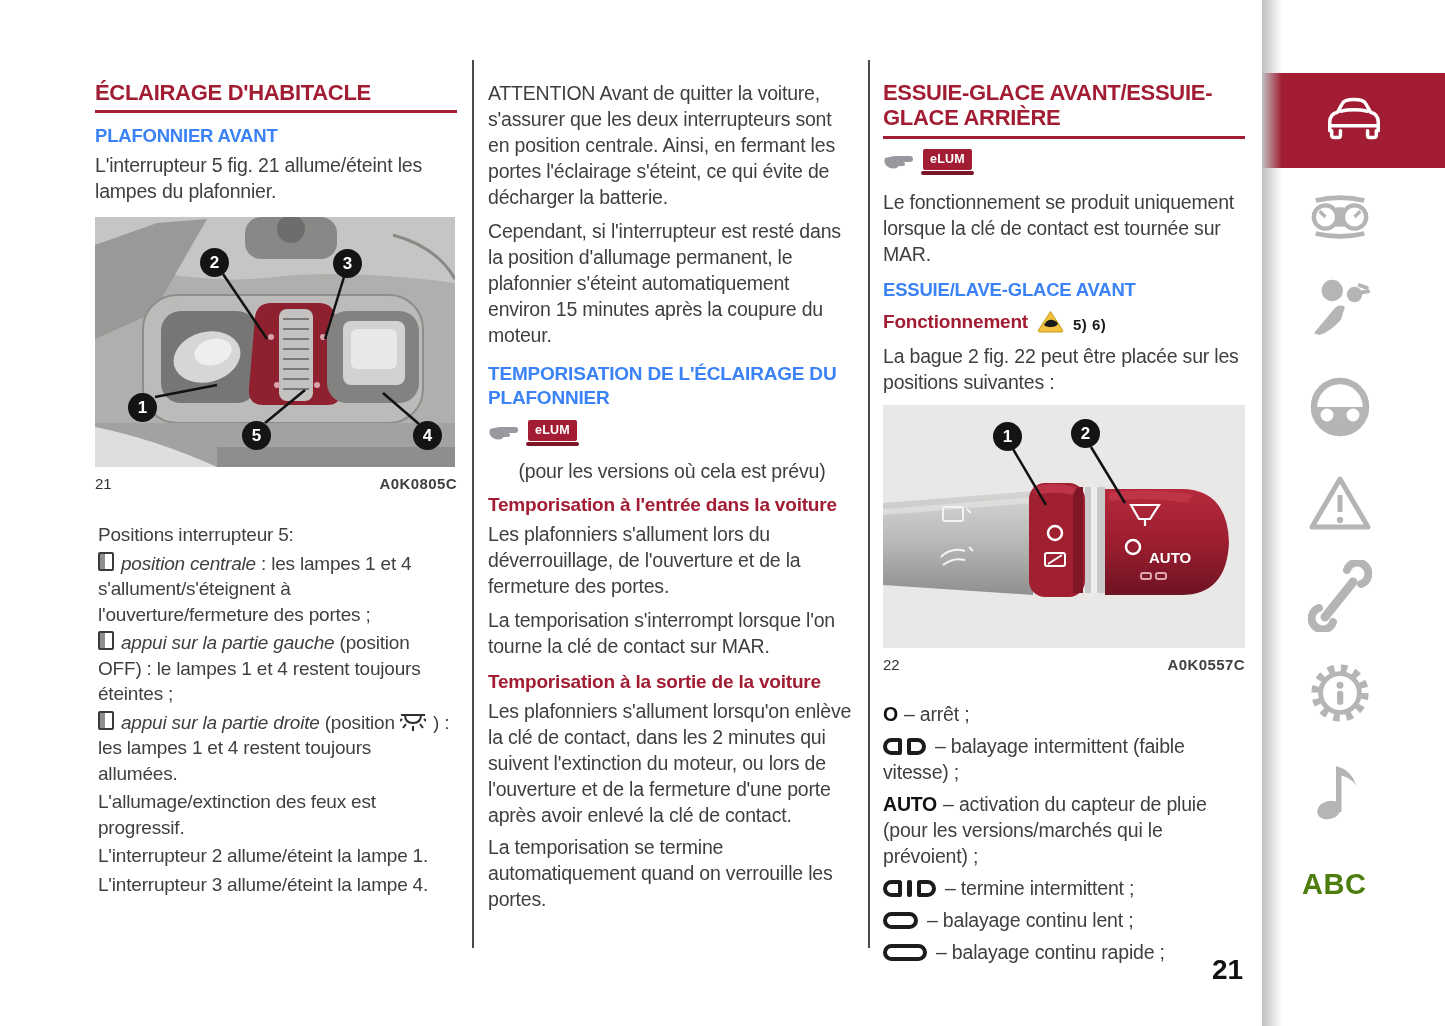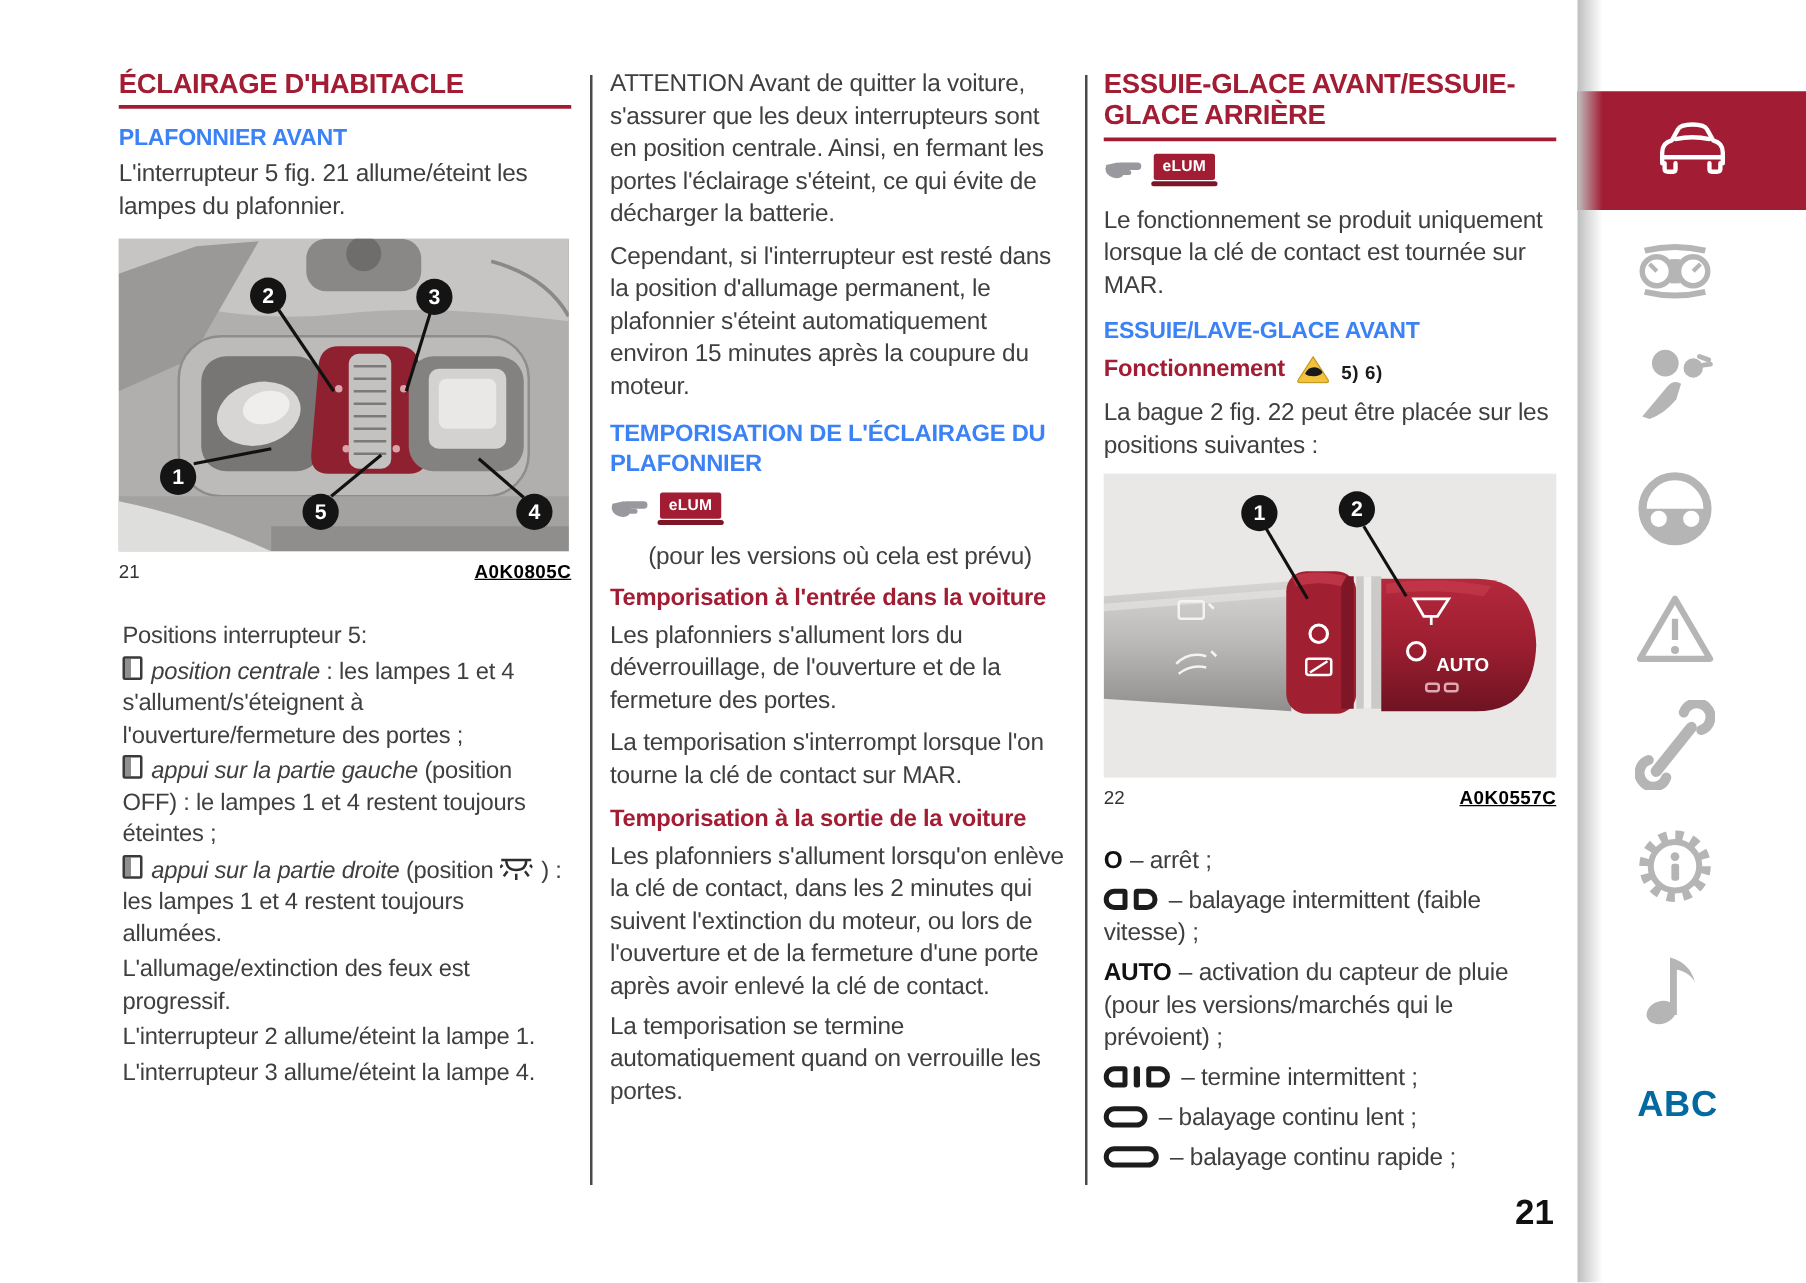--- a/index.html
+++ b/index.html
@@ -1,41 +1,41 @@
 <!DOCTYPE html>
 <html><head>
 <meta charset="utf-8">
 <style>
   html,body{margin:0;padding:0;}
   body{
     width:1445px;height:1026px;position:relative;background:#ffffff;
     font-family:"Liberation Sans","DejaVu Sans",sans-serif;
     color:#3f3f3f;overflow:hidden;
   }
-  .col{position:absolute;top:54px;}
+  .col{position:absolute;top:80px;}
   .col1{left:95px;width:362px;}
   .col2{left:488px;width:368px;}
   .col3{left:883px;width:362px;}
   .divider{position:absolute;top:60px;height:888px;width:1.5px;background:#4a4a4a;}
   .div1{left:472px;} .div2{left:868px;}
 
   h1.sec{font-size:22px;line-height:25px;font-weight:bold;color:#a21d33;margin:0;letter-spacing:-0.3px;}
   .rule{height:3px;background:#a21d33;margin:5px 0 12px 0;}
   h2.sub{font-size:18.5px;line-height:21px;font-weight:bold;color:#3b82f6;margin:0 0 6px 0;letter-spacing:-0.2px;}
   h3.minor{font-size:19px;line-height:22px;font-weight:bold;color:#a21d33;margin:0 0 5px 0;letter-spacing:-0.2px;}
   p.body{font-size:19.5px;line-height:26px;margin:0 0 8px 0;letter-spacing:-0.2px;}
   .col1 .dense{font-size:19px;line-height:25.5px;letter-spacing:-0.2px;margin:3px;}
 
   
   figure{margin:0;}
   .photo{position:relative;background:#b0afad;}
   .photo svg{display:block;}
   .figcap{display:flex;justify-content:space-between;align-items:center;margin-top:8px;
           font-size:15px;color:#333;}
-  .figcap .code{font-weight:bold;color:#000000;letter-spacing:0.4px;text-decoration:underline;}
+  .figcap .code{font-weight:bold;color:#404040;letter-spacing:0.4px;}
   .callout{position:absolute;width:29px;height:29px;border-radius:50%;background:#141414;
            color:#fff;font-weight:bold;font-size:17px;display:flex;align-items:center;
            justify-content:center;}
 
   
   .checkbox{display:inline-block;width:12px;height:15px;border:2px solid #3a3a3a;border-radius:2px;
             background:linear-gradient(to right,#8f8f8f 0 38%,#ffffff 38%);
             vertical-align:-1px;margin-right:7px;}
   .lampicon{display:inline-block;vertical-align:-4px;margin-right:2px;}
 
@@ -59,21 +59,21 @@
   .bar{width:5px;border-radius:2px;background:#1c1c1c;border:none !important;height:17px;}
   .pill-s{width:35px;border-radius:9px;}
   .pill-l{width:44px;border-radius:9px;}
 
   
   .sidebar{position:absolute;left:1262px;top:0;width:183px;height:1026px;background:#ffffff;}
   .edge-shade{position:absolute;left:0;top:0;width:20px;height:1026px;
               background:linear-gradient(to right,#bfbfbf,rgba(255,255,255,0));z-index:5;}
   .redband{position:absolute;left:0;top:73px;width:183px;height:95px;background:#a21d33;}
   .sb-icon{position:absolute;left:46px;width:64px;display:flex;justify-content:center;}
-  .abc{position:absolute;left:40px;top:868px;width:80px;text-align:center;color:#0369a1;
+  .abc{position:absolute;left:40px;top:868px;width:80px;text-align:left;color:#4d7c0f;
        font-weight:bold;font-size:29px;letter-spacing:0.5px;}
 
   .pagenum{position:absolute;left:1212px;top:954px;font-size:28px;font-weight:bold;color:#111;}
 </style>
 </head>
 <body>
 
 <section class="col col1">
   <h1 class="sec">ÉCLAIRAGE D'HABITACLE</h1>
   <div class="rule"></div>

